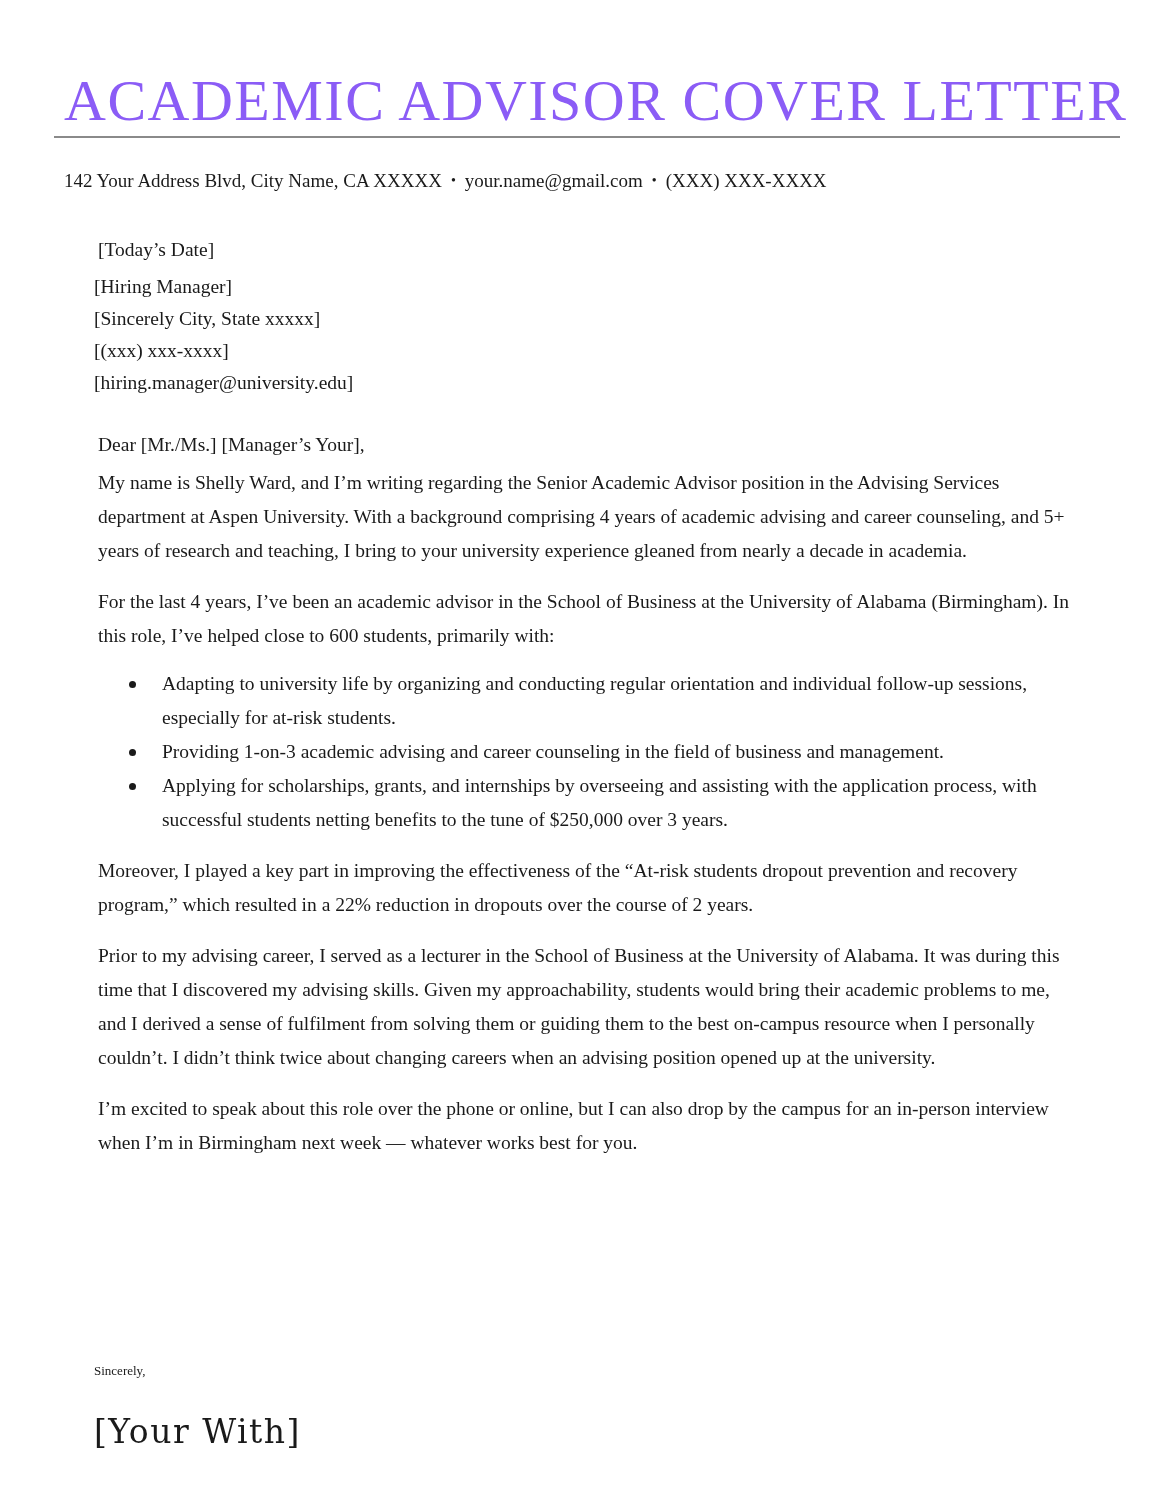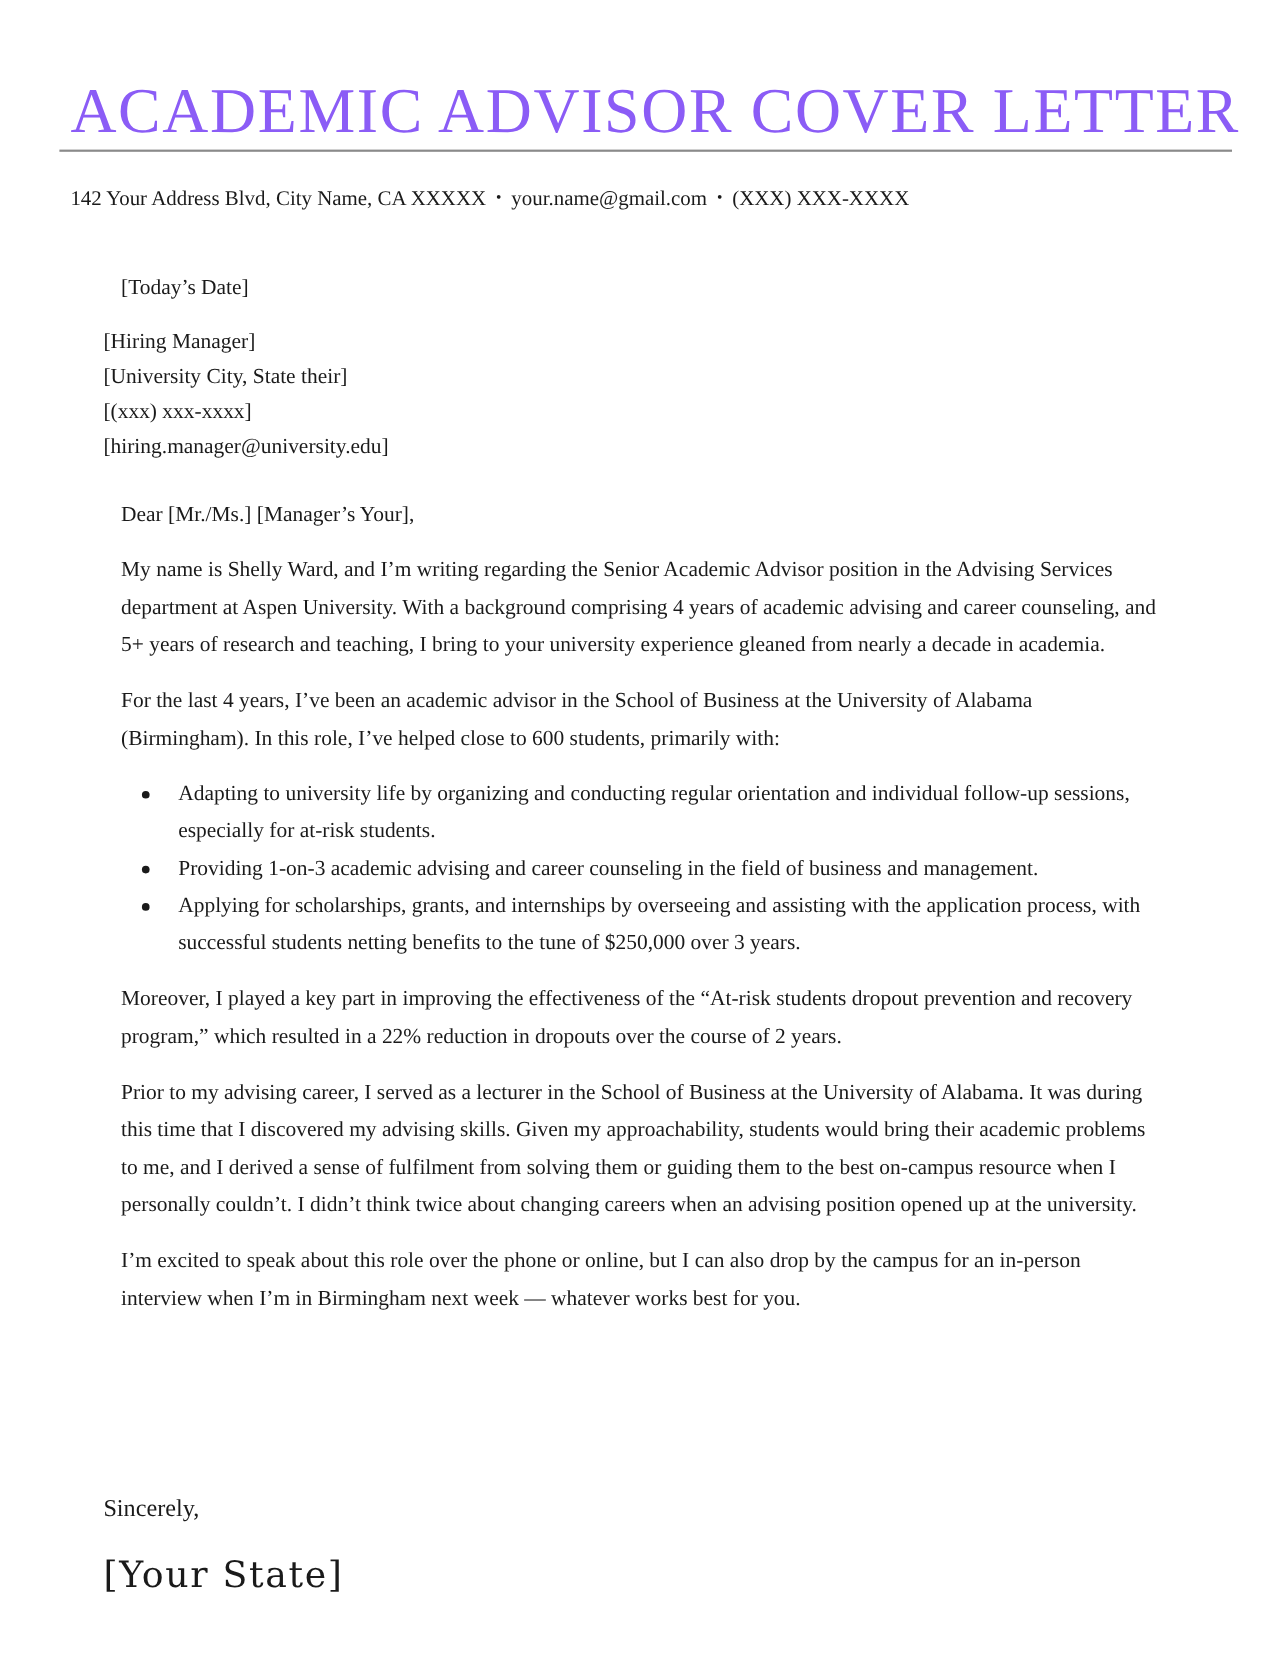--- a/index.html
+++ b/index.html
@@ -54,21 +54,21 @@
     .letter {
       position: absolute;
       left: 94px;
       top: 229px;
       width: 980px;
       font-size: 19.5px;
       line-height: 34px;
       color: #1a1a1a;
     }
     .letter p {
-      margin: 16px;
+      margin: 4px;
     }
     .block {
       margin-bottom: 29px;
     }
     .date {
       margin-bottom: 29px;
     }
     .recipient div { line-height: 32px; }
     .salutation { margin-bottom: 18px; }
     .para { margin-bottom: 17px !important; }
@@ -88,21 +88,21 @@
       top: 14px;
       width: 7px;
       height: 7px;
       border-radius: 50%;
       background: #1a1a1a;
     }
     .closing {
       position: absolute;
       left: 94px;
       top: 1357px;
-      font-size: 22px;
+      font-size: 13px;
       line-height: 28px;
     }
     .signature {
       position: absolute;
       left: 94px;
       top: 1412px;
       font-family: "DejaVu Serif", "Liberation Serif", serif;
       font-size: 33px;
       line-height: 40px;
       letter-spacing: 1.5px;
@@ -117,21 +117,21 @@
 
 <div class="contact">
   <span>142 Your Address Blvd, City Name, CA XXXXX</span><span class="sep">•</span><span>your.name@gmail.com</span><span class="sep">•</span><span>(XXX) XXX-XXXX</span>
 </div>
 
 <div class="letter">
   <p class="date">[Today’s Date]</p>
 
   <div class="recipient block">
     <div>[Hiring Manager]</div>
-    <div>[University City, State their]</div>
+    <div>[Sincerely City, State xxxxx]</div>
     <div>[(xxx) xxx-xxxx]</div>
     <div>[hiring.manager@university.edu]</div>
   </div>
 
   <p class="salutation">Dear [Mr./Ms.] [Manager’s Your],</p>
 
   <p class="para">My name is Shelly Ward, and I’m writing regarding the Senior Academic Advisor position in the Advising Services department at Aspen University. With a background comprising 4 years of academic advising and career counseling, and 5+ years of research and teaching, I bring to your university experience gleaned from nearly a decade in academia.</p>
   <p>For the last 4 years, I’ve been an academic advisor in the School of Business at the University of Alabama (Birmingham). In this role, I’ve helped close to 600 students, primarily with:</p>
 
   <ul class="bullets">
@@ -139,13 +139,13 @@
     <li><span class="dot"></span><span>Providing 1-on-3 academic advising and career counseling in the field of business and management.</span></li>
     <li><span class="dot"></span><span>Applying for scholarships, grants, and internships by overseeing and assisting with the application process, with successful students netting benefits to the tune of $250,000 over 3 years.</span></li>
   </ul>
 
   <p class="para">Moreover, I played a key part in improving the effectiveness of the “At-risk students dropout prevention and recovery program,” which resulted in a 22% reduction in dropouts over the course of 2 years.</p>
   <p class="para">Prior to my advising career, I served as a lecturer in the School of Business at the University of Alabama. It was during this time that I discovered my advising skills. Given my approachability, students would bring their academic problems to me, and I derived a sense of fulfilment from solving them or guiding them to the best on-campus resource when I personally couldn’t. I didn’t think twice about changing careers when an advising position opened up at the university.</p>
   <p class="para">I’m excited to speak about this role over the phone or online, but I can also drop by the campus for an in-person interview when I’m in Birmingham next week — whatever works best for you.</p>
 </div>
 
 <div class="closing">Sincerely,</div>
-<div class="signature">[Your State]</div>
+<div class="signature">[Your With]</div>
 
 </body></html>

